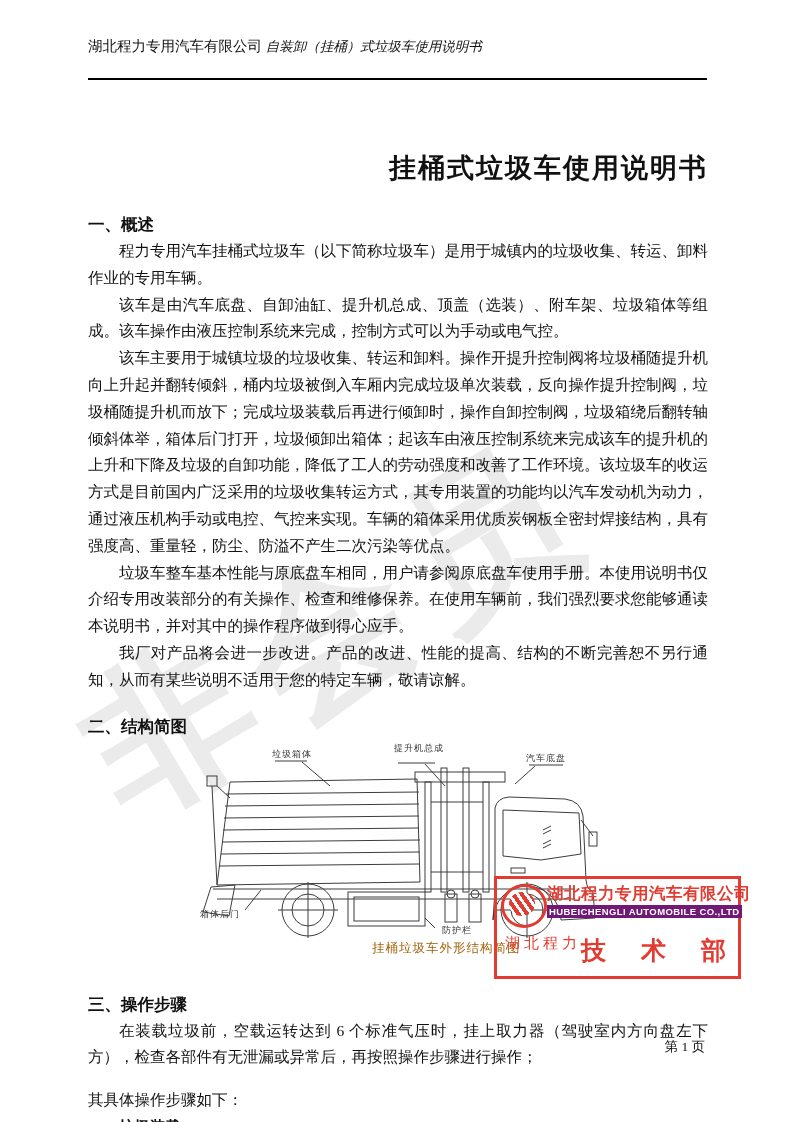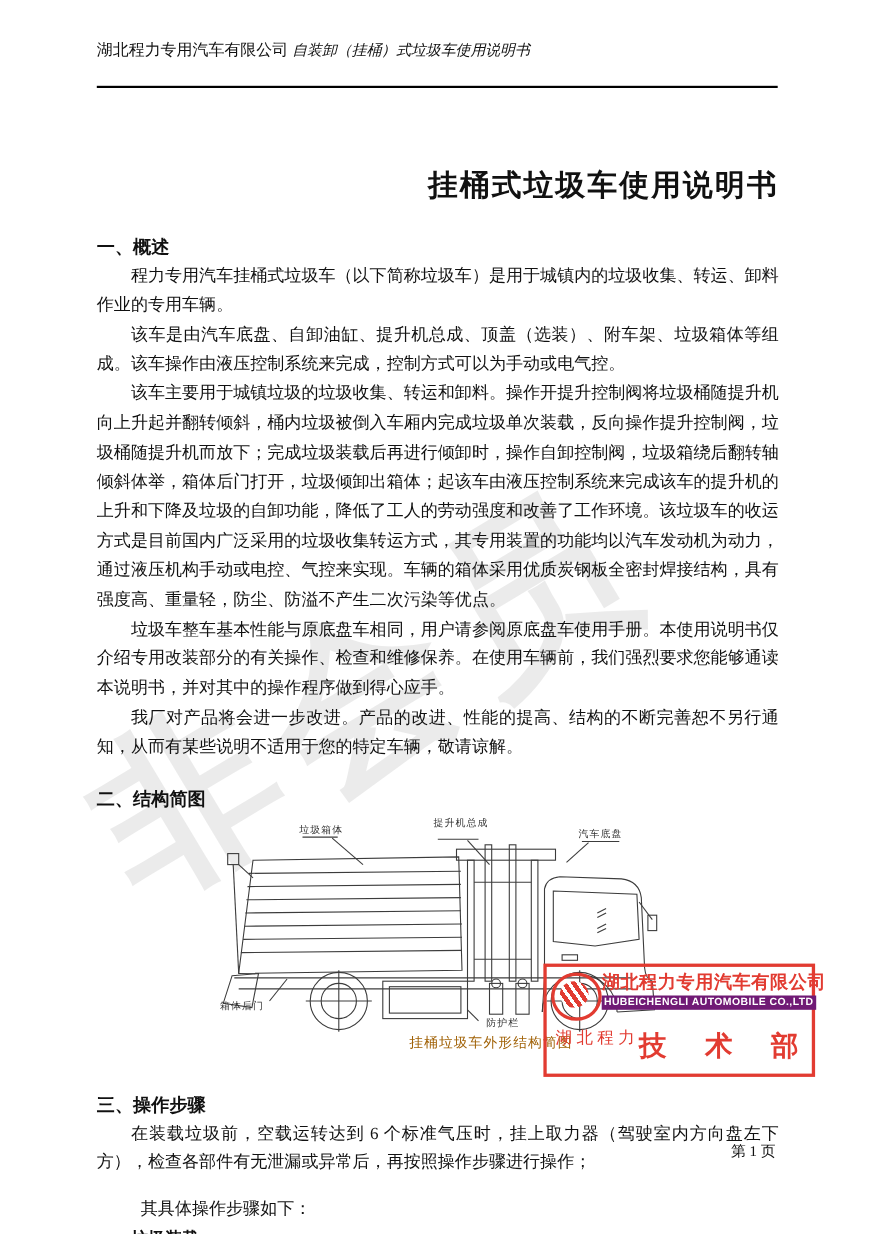--- a/index.html
+++ b/index.html
@@ -54,21 +54,21 @@
     font-weight:700;
     font-size:16.5px;
   }
   .para{
     margin:0;
     font-size:15.5px;
     line-height:26.8px;
     text-align:justify;
     text-indent:2em;
   }
-  .no-indent{text-indent:0;margin-left:40px;}
+  .no-indent{text-indent:0;}
   .gap-top{margin-top:16px;}
   .bold-sub{
     margin:0;
     font-family:"Liberation Sans","DejaVu Sans",sans-serif;
     font-weight:700;
     font-size:15.5px;
     line-height:26.8px;
     text-indent:2em;
   }
   

